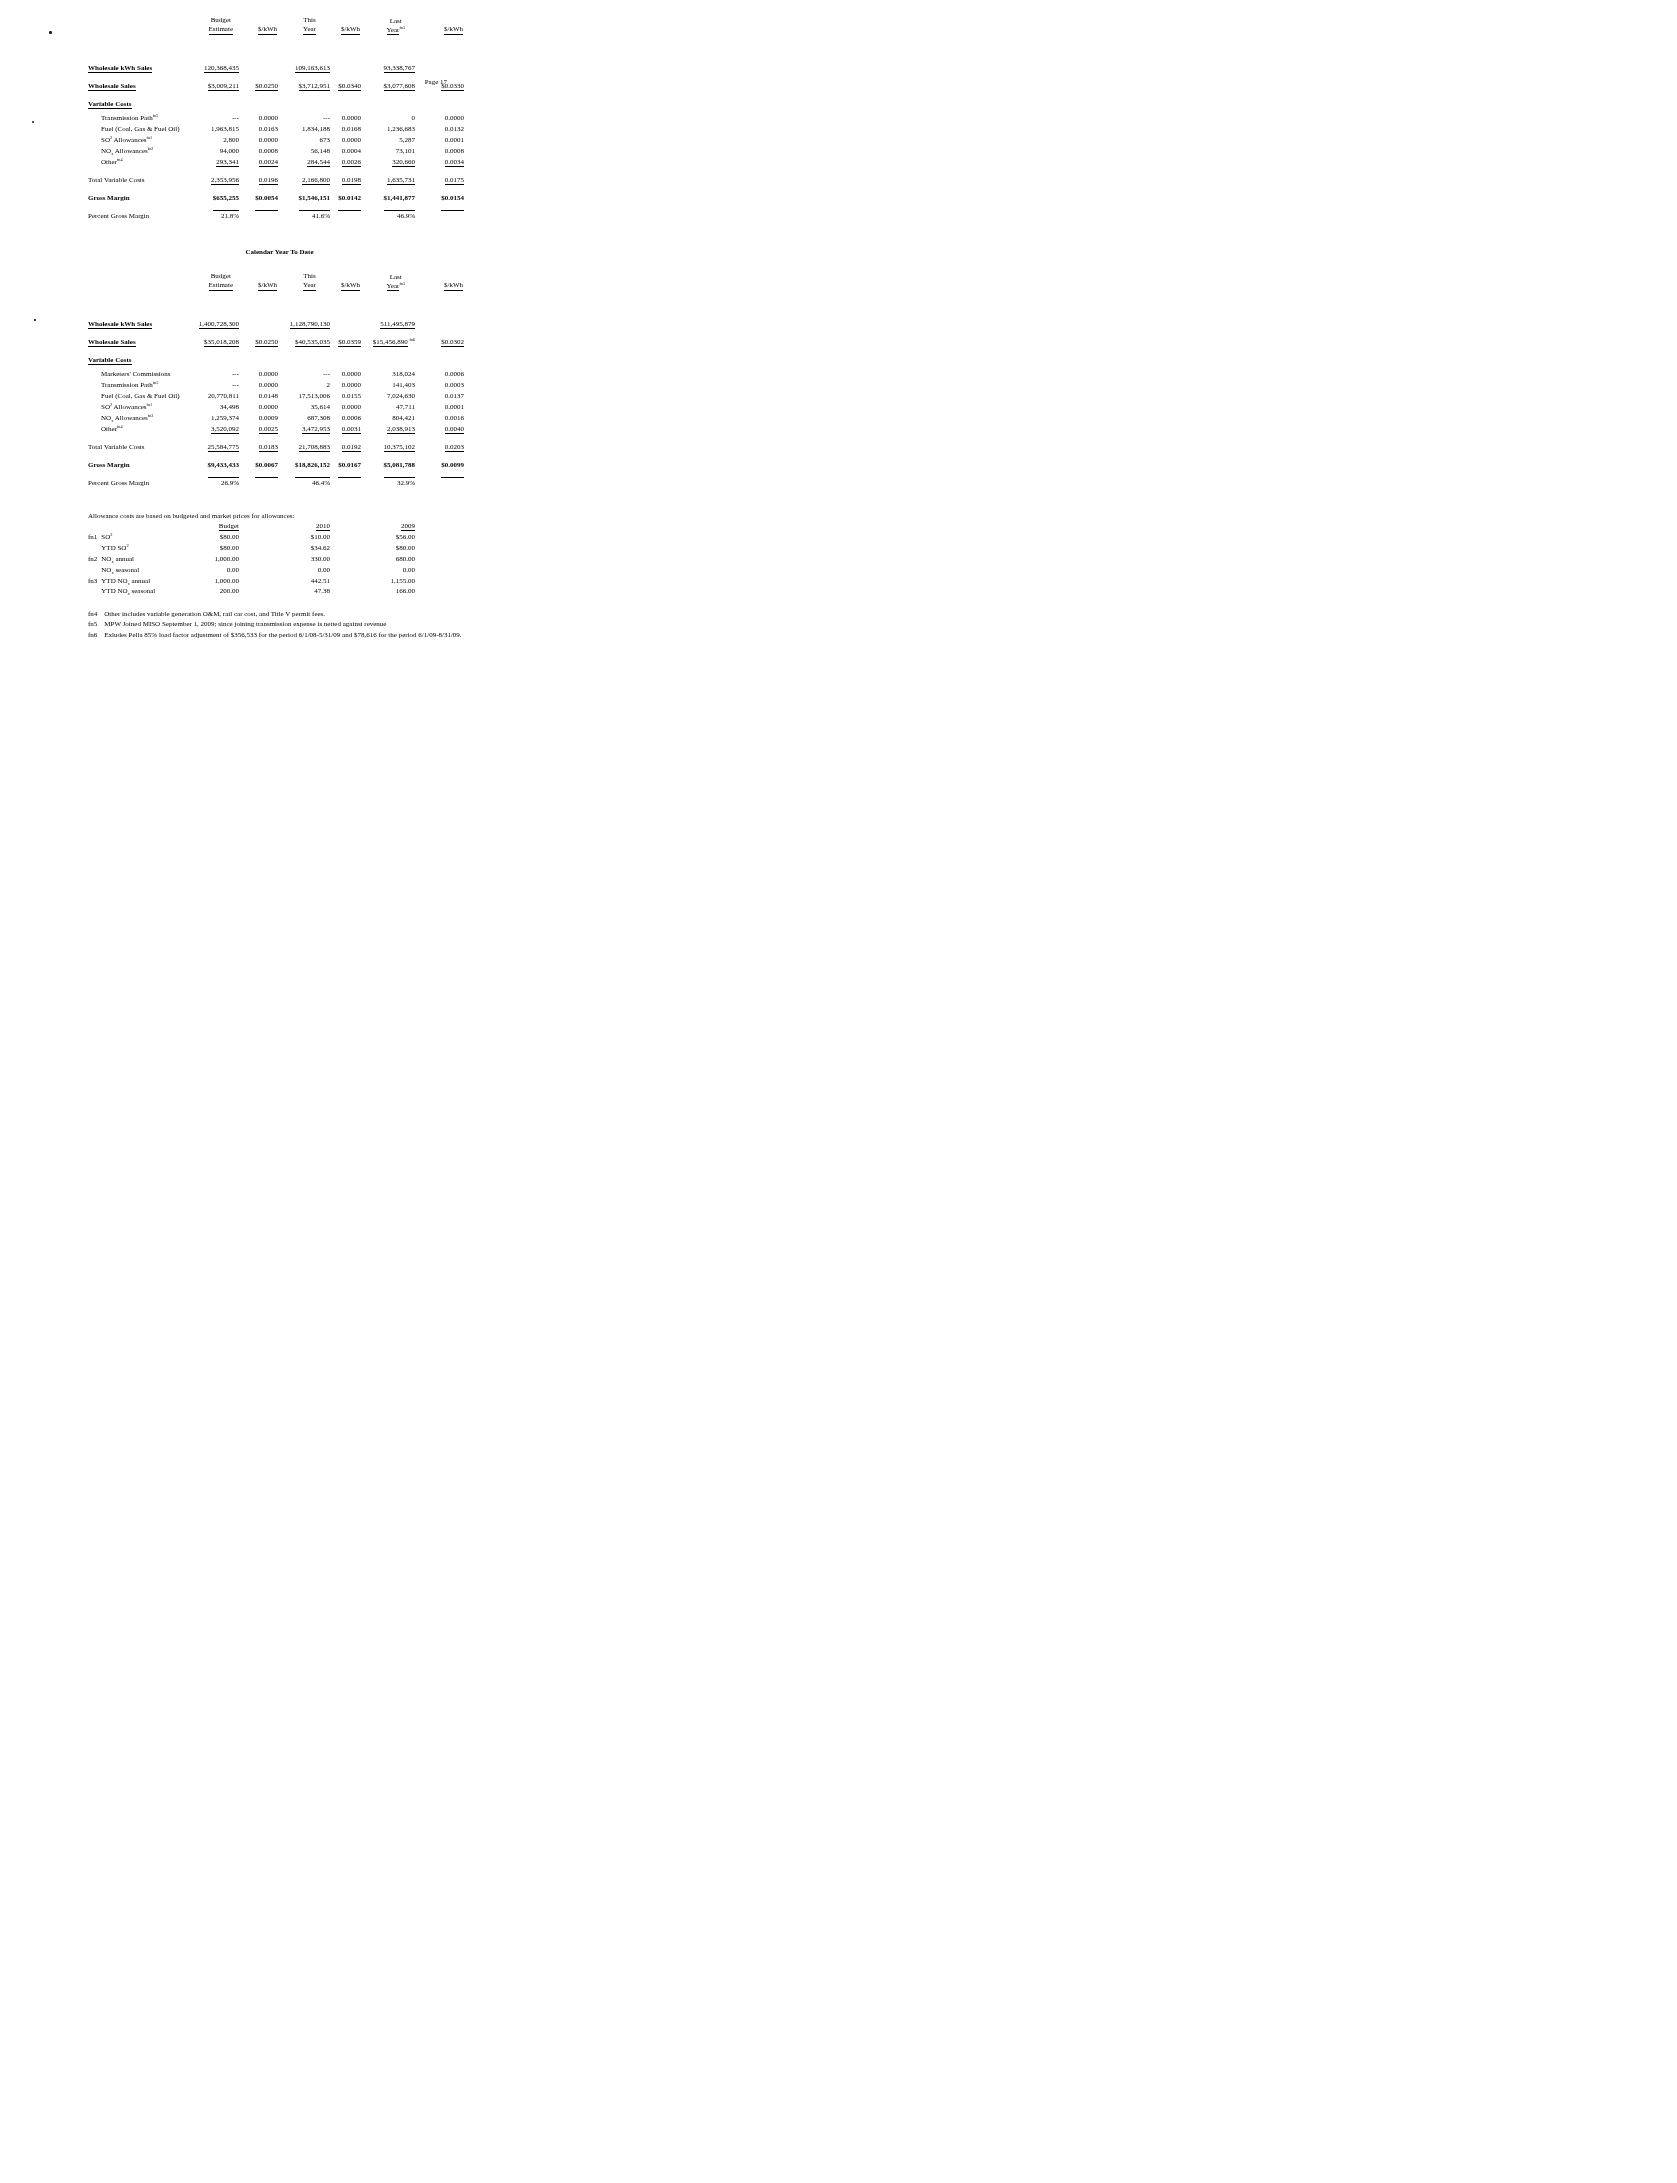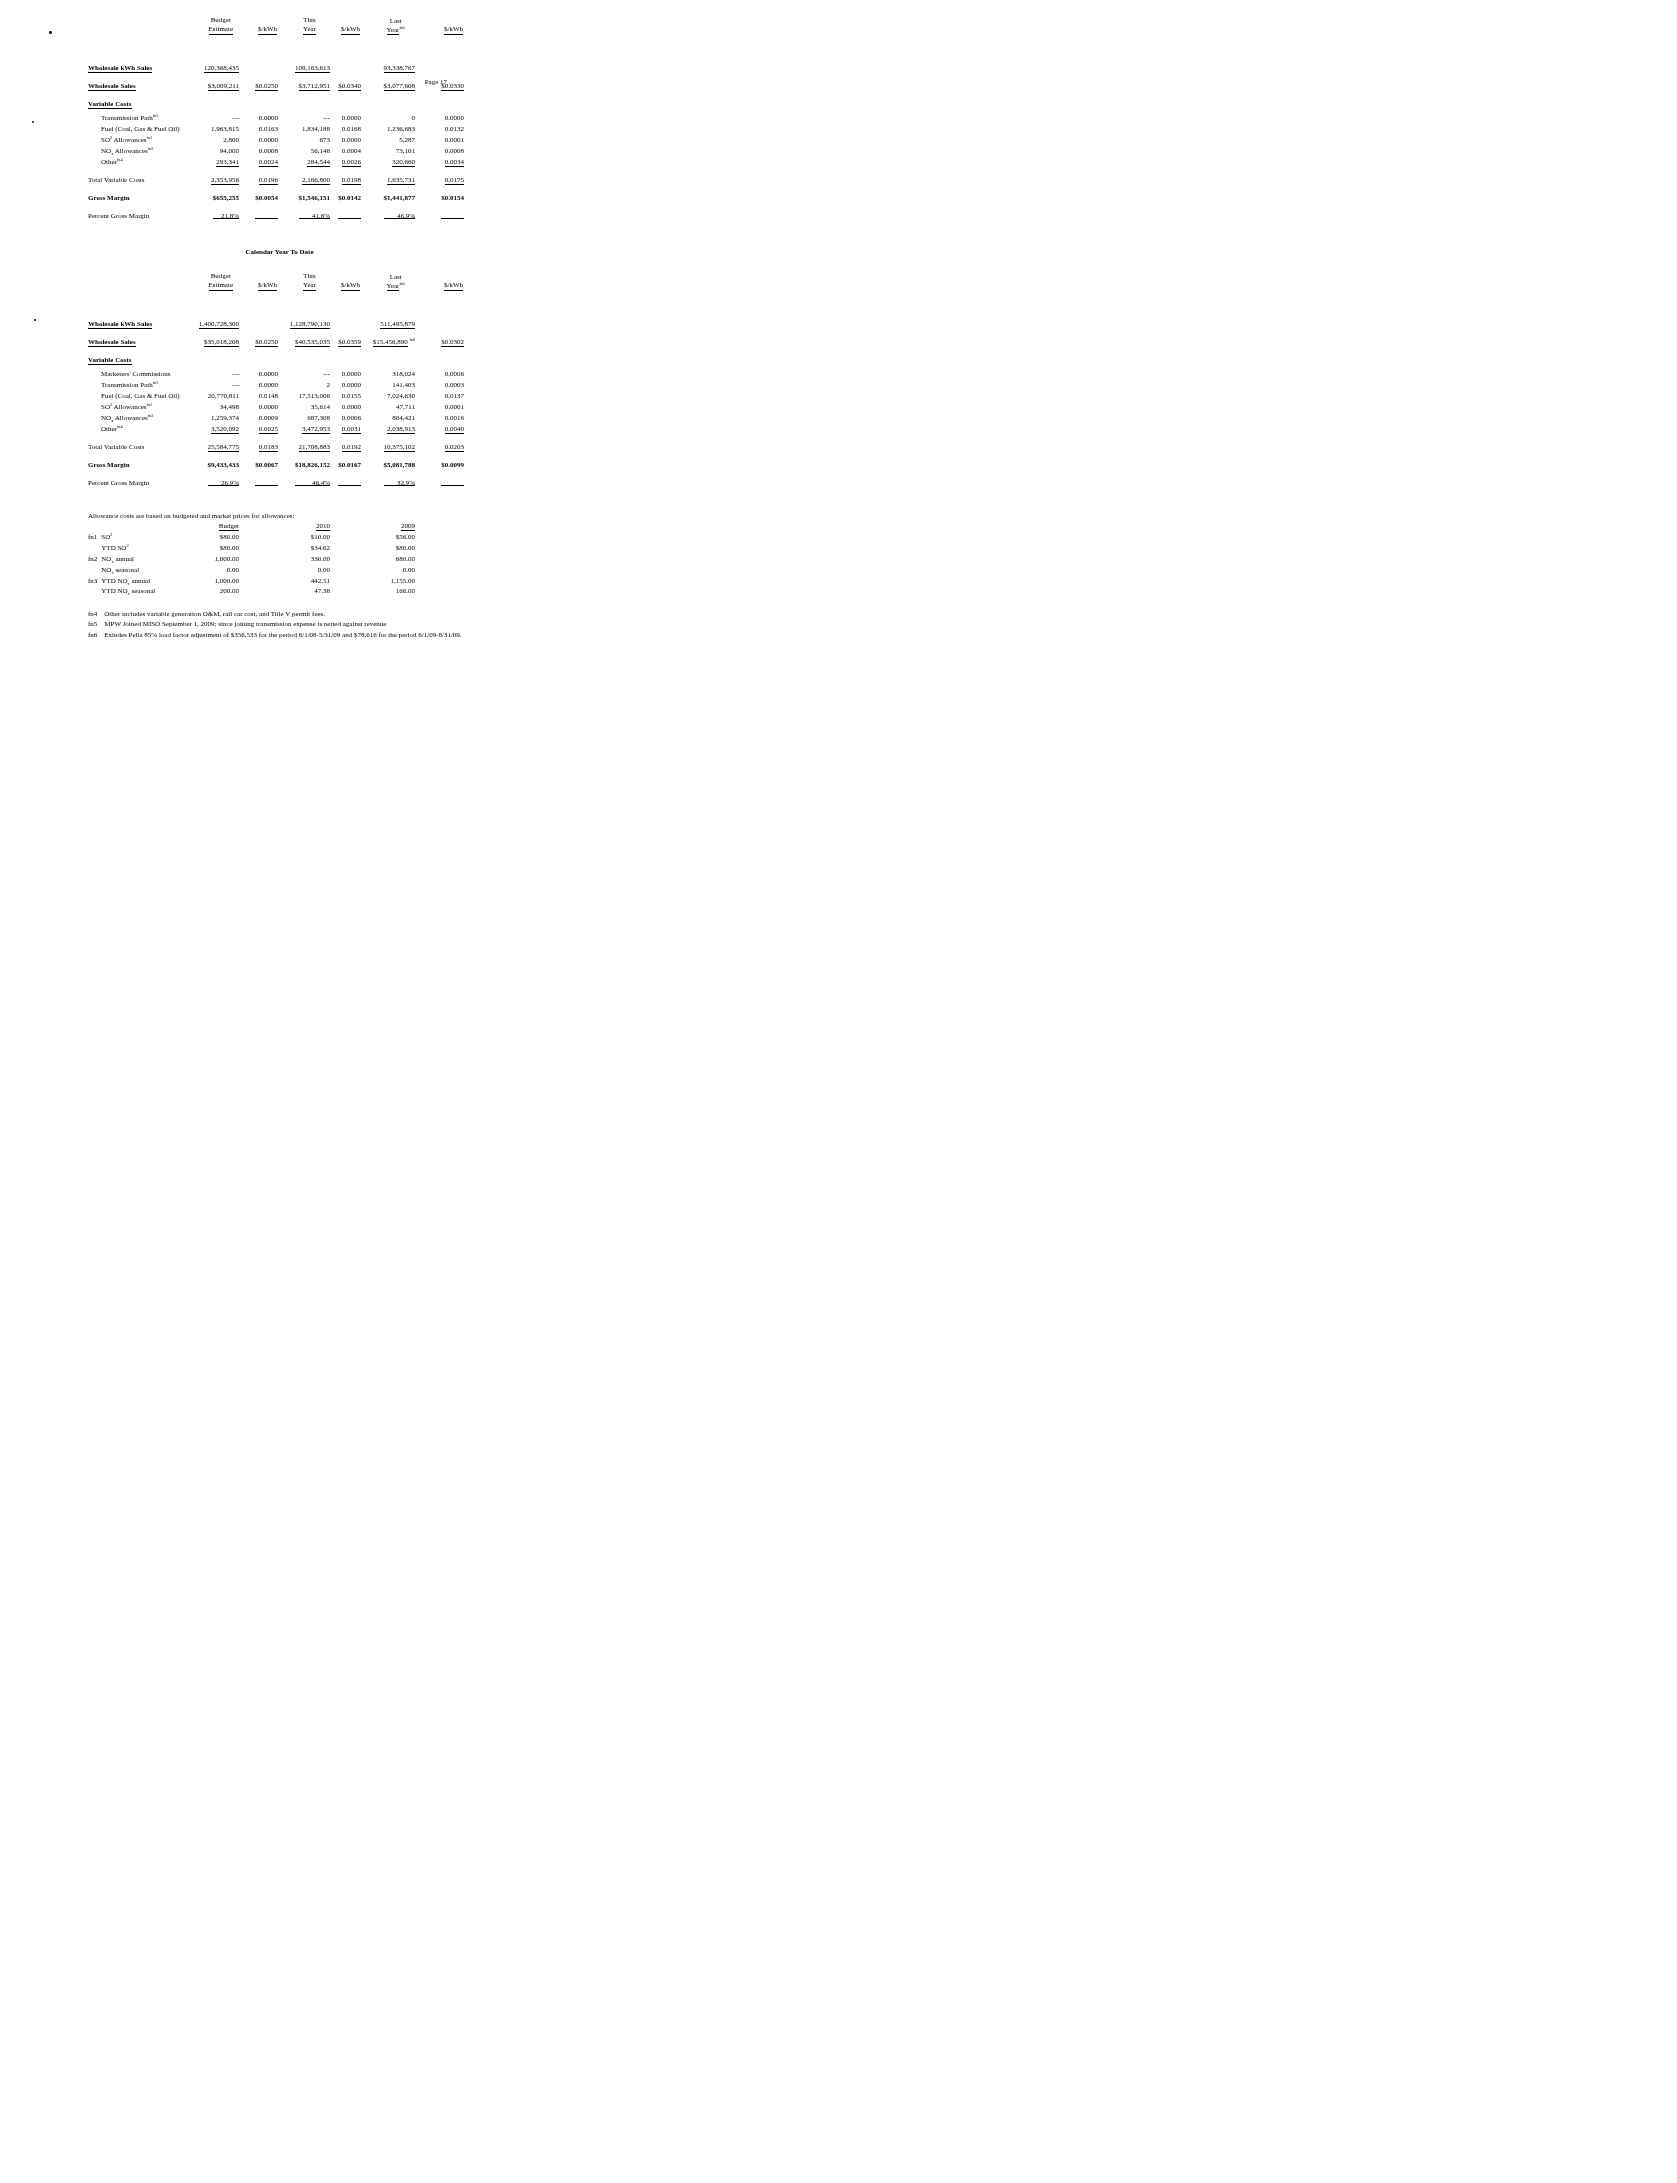--- a/index.html
+++ b/index.html
@@ -33,21 +33,21 @@
     line-height: 9px;
   }
   .hpair { display: inline-block; text-align: center; }
   .hpair .l1, .hpair .l2 { display: block; }
   .mrA { margin-right: 6px; }
   .mrB { margin-right: 14px; }
   .mrC { margin-right: 10px; }
   .mrK { margin-right: 1px; }
 
   .u  { border-bottom: 0.5px solid #000; padding-bottom: 0; }
-  .uu { border-bottom: 1.5px double #000; padding-bottom: 16px; }
+  .uu { border-bottom: 1.5px double #000; padding-bottom: 8px; }
   .b  { font-weight: bold; }
 
   .trow { display: grid; grid-template-columns: var(--cols); line-height: 10px; margin-top: 1px; }
   .gap-lg { margin-top: 28px; }
   .gap-md { margin-top: 8px; }
   .gap-sm { margin-top: 4px; }
   .cell.num { text-align: right; }
   .indent { padding-left: 13px; }
 
   sup.fnref { font-size: 4.2px; line-height: 0; vertical-align: super; }

